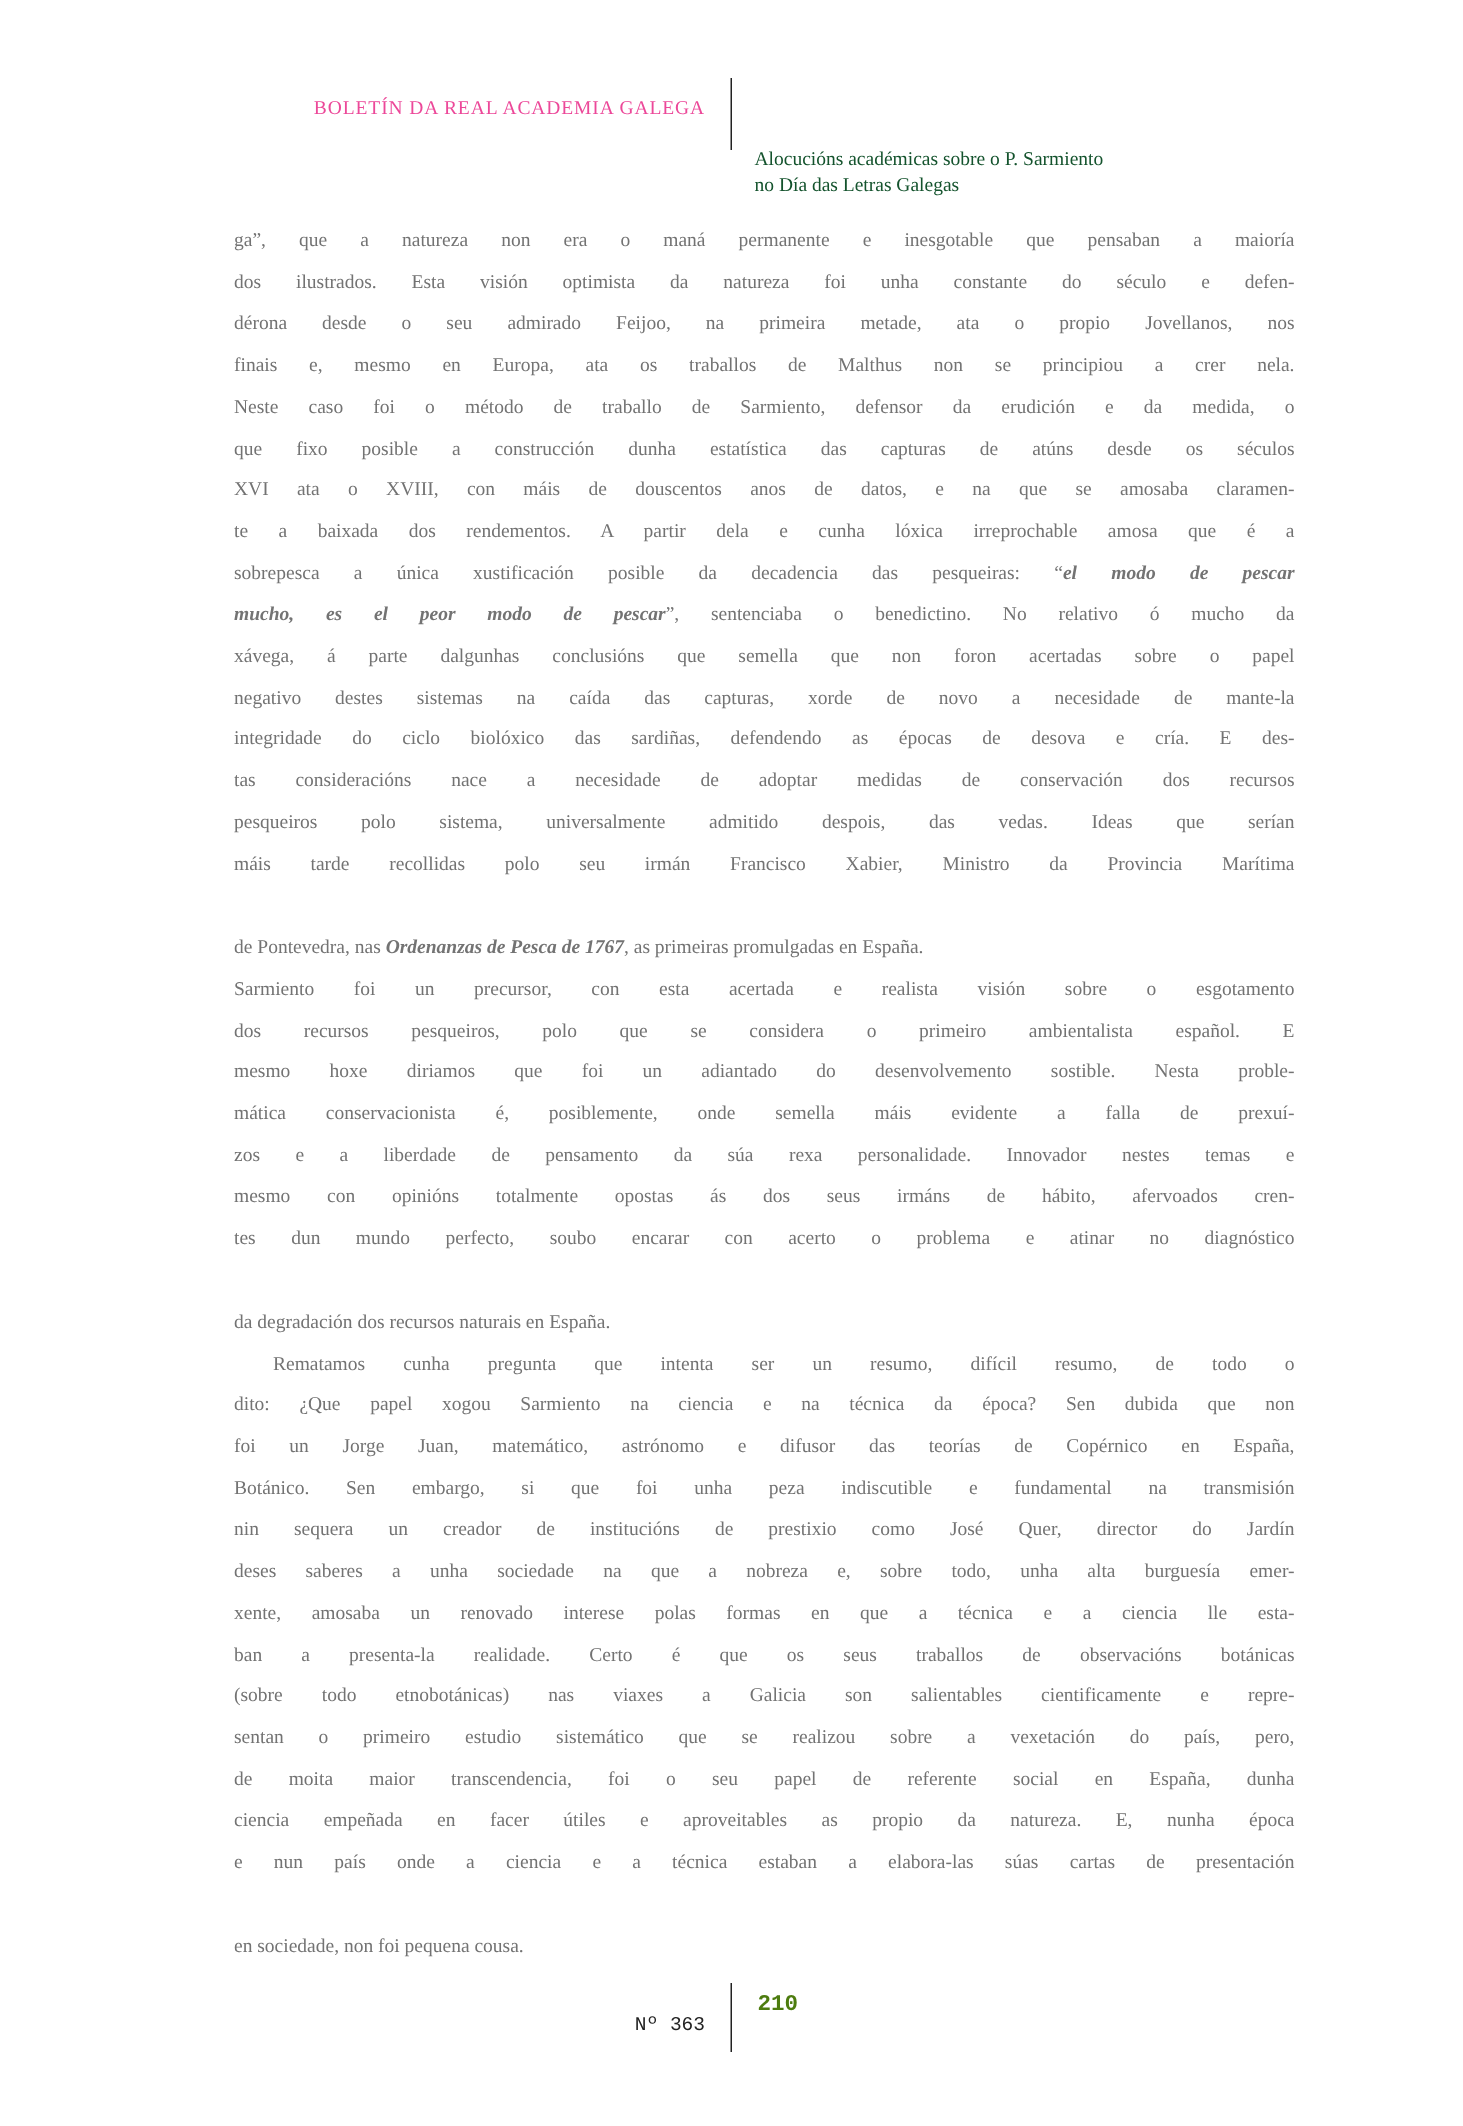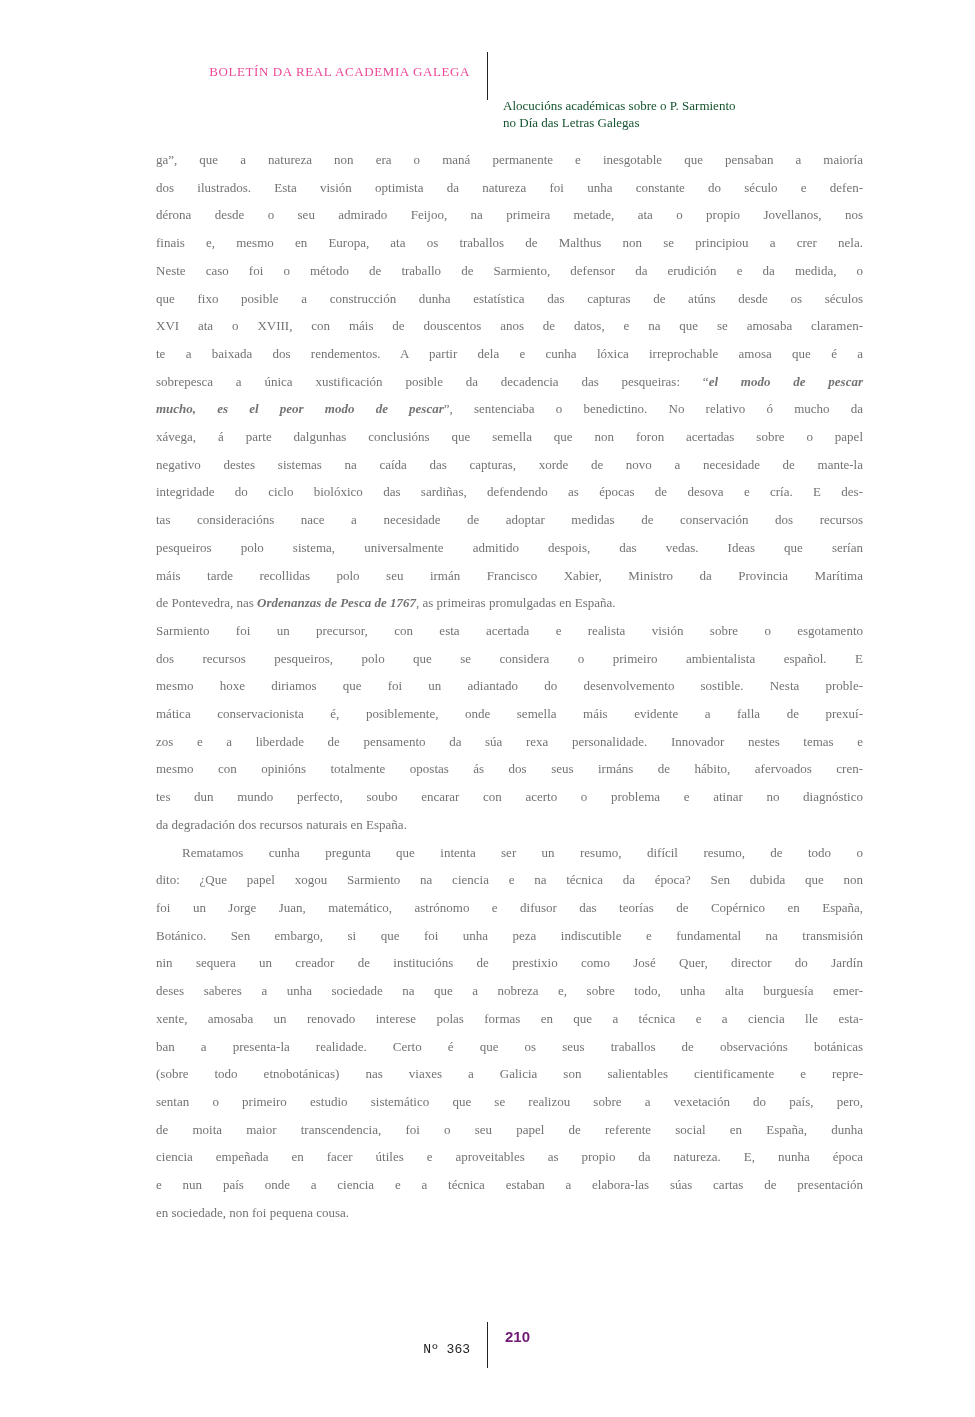--- a/index.html
+++ b/index.html
@@ -4,26 +4,26 @@
 <style>
   html, body { margin: 0; padding: 0; background: #ffffff; }
   body { width: 975px; height: 1417px; position: relative; overflow: hidden; }
   .page { position: absolute; left: 0; top: 0; width: 975px; height: 1417px; background: #fff; color: #1a1a1a; }
   .header { position: absolute; top: 52px; left: 0; width: 975px; height: 50px; }
   .header-left { position: absolute; right: 505px; top: 12px; font-family: "Liberation Serif", serif; font-size: 13px; letter-spacing: 0.6px; color: #ec4899; white-space: nowrap; }
   .header-divider { position: absolute; left: 487px; top: 0; width: 1px; height: 48px; background: #222; }
   .header-right { position: absolute; left: 503px; top: 4px; font-family: "Liberation Serif", serif; font-size: 13px; line-height: 17px; color: #14532d; margin-top: 41px; }
   .body-text { position: absolute; left: 156px; top: 146px; width: 707px; font-family: "Liberation Serif", serif; font-size: 13px; line-height: 27.7px; color: #737373; text-align: justify; hyphens: manual; }
   .body-text .line { display: block; text-align: justify; text-align-last: justify; white-space: nowrap; overflow: visible; }
-  .body-text .line.last { text-align-last: left; }
+  .body-text .line.last { text-align-last: left; margin-top: 28px; }
   em { font-style: italic; font-weight: bold; }
   .footer { position: absolute; top: 1322px; left: 0; width: 975px; height: 48px; }
   .footer-left { position: absolute; right: 505px; top: 20px; font-family: Liberation Mono, monospace; font-size: 13px; color: #222; }
   .footer-divider { position: absolute; left: 487px; top: 0; width: 1px; height: 46px; background: #222; }
-  .footer-right { position: absolute; left: 505px; top: 6px; font-family: Liberation Sans, sans-serif; font-size: 15px; font-weight: bold; color: #701a75; }
+  .footer-right { position: absolute; left: 505px; top: 6px; font-family: Liberation Mono, monospace; font-size: 15px; font-weight: bold; color: #4d7c0f; }
 </style>
 </head>
 <body>
 
 <div class="page" data-name="document-page">
 
   <div class="header" data-name="running-header">
     <div class="header-left" data-name="journal-title">BOLETÍN DA REAL ACADEMIA GALEGA</div>
     <div class="header-divider" data-name="header-divider"></div>
     <div class="header-right" data-name="section-title">

